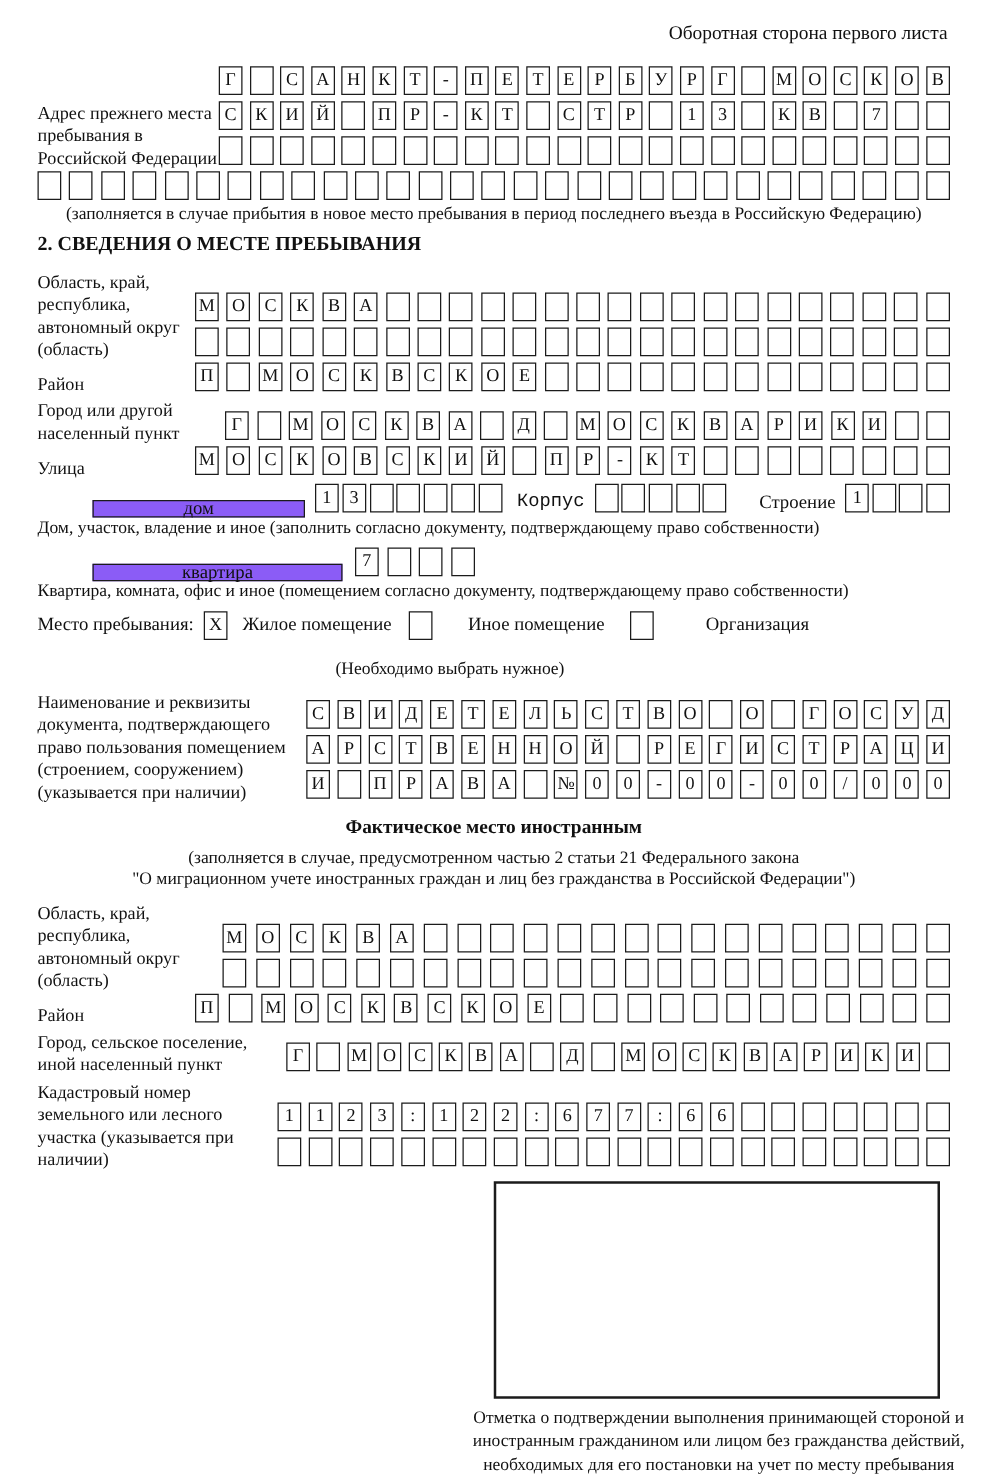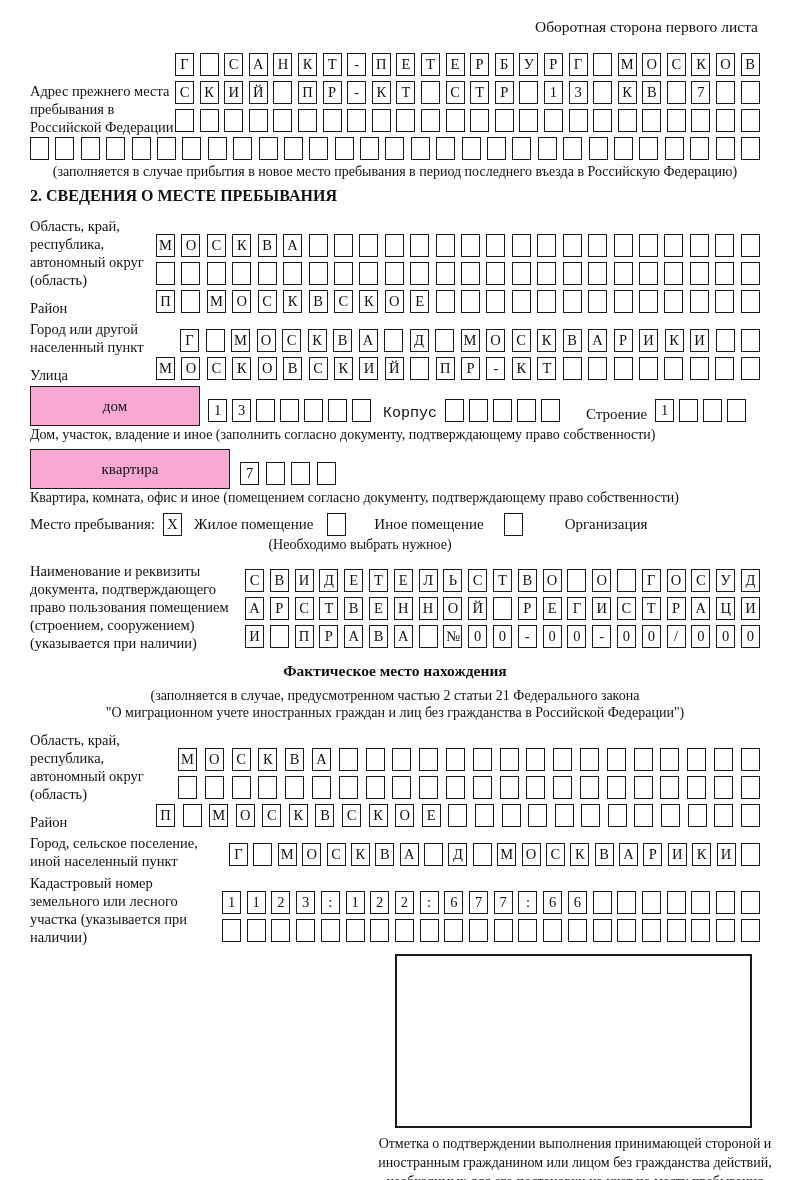--- a/index.html
+++ b/index.html
@@ -24,26 +24,26 @@
   .lw215{flex:0 0 215px;} .lw148{flex:0 0 148px;} .lw199{flex:0 0 199px;} .lw192{flex:0 0 192px;}
   
   .cw585{width:585px;} .cw730{width:730px;margin-left:0;} .cw604{width:604px;}
   .cw580{width:580px;} .cw515{width:515px;} .cw582{width:582px;} .cw531{width:531px;} .cw538{width:538px;}
   .cw163{width:163px;} .cw115{width:115px;} .cw91{width:91px;} .cw96{width:96px;}
   .note{font-size:14px;text-align:center;margin:1px 0 7px;}
   .note-left{font-size:14px;text-align:left;margin:1px 0 6px;}
   .section-title{font-weight:bold;text-align:left;font-size:16px;margin:6px 0 9px;}
   .sub-title{font-weight:bold;text-align:center;font-size:15.5px;margin:10px 0 8px;}
   .inbox{
-    box-sizing:border-box;border:1.6px solid #1b1b1b;height:40px;
-    display:flex;align-items:center;justify-content:center;font-size:15px;background:#f9a8d4;
+    box-sizing:border-box;border:1.6px solid #1b1b1b;height:14px;
+    display:flex;align-items:center;justify-content:center;font-size:15px;background:#8b5cf6;margin-left:44px;
   }
   .ibw170{flex:0 0 170px;} .ibw200{flex:0 0 200px;}
   .inline-lbl{font-size:15px;line-height:24px;white-space:nowrap;}
-  .ck-row{display:flex;align-items:flex-end;margin:4px 0 1px;}
+  .ck-row{display:flex;align-items:flex-end;margin:4px 0 16px;}
   .ck-note{width:400px;margin-left:130px;text-align:center;font-size:14px;margin-bottom:6px;}
   .mt20{margin-top:20px;}
   .stampbox{margin:8px 0 6px 365px;width:357px;height:174px;box-sizing:border-box;border:2px solid #1b1b1b;background:#fff;}
   .stampnote{margin-left:325px;width:440px;text-align:center;font-size:14px;line-height:19px;}
 </style>
 </head>
 <body>
 
 <div class="page">
 
@@ -433,21 +433,21 @@
           <span class="cell">0</span>
           <span class="cell">0</span>
           <span class="cell">/</span>
           <span class="cell">0</span>
           <span class="cell">0</span>
           <span class="cell">0</span>
         </div>
     </div>
   </div>
 
-  <div class="sub-title">Фактическое место нахождения</div>
+  <div class="sub-title">Фактическое место иностранным</div>
   <div class="note" style="margin-bottom:0;">(заполняется в случае, предусмотренном частью 2 статьи 21 Федерального закона</div>
   <div class="note">"О миграционном учете иностранных граждан и лиц без гражданства в Российской Федерации")</div>
 
   <div class="frow">
     <div class="flabel lw148">Область, край, республика, автономный округ (область)</div>
     <div class="stack">
       <div class="cells cw582">
           <span class="cell">М</span>
           <span class="cell">О</span>
           <span class="cell">С</span>

